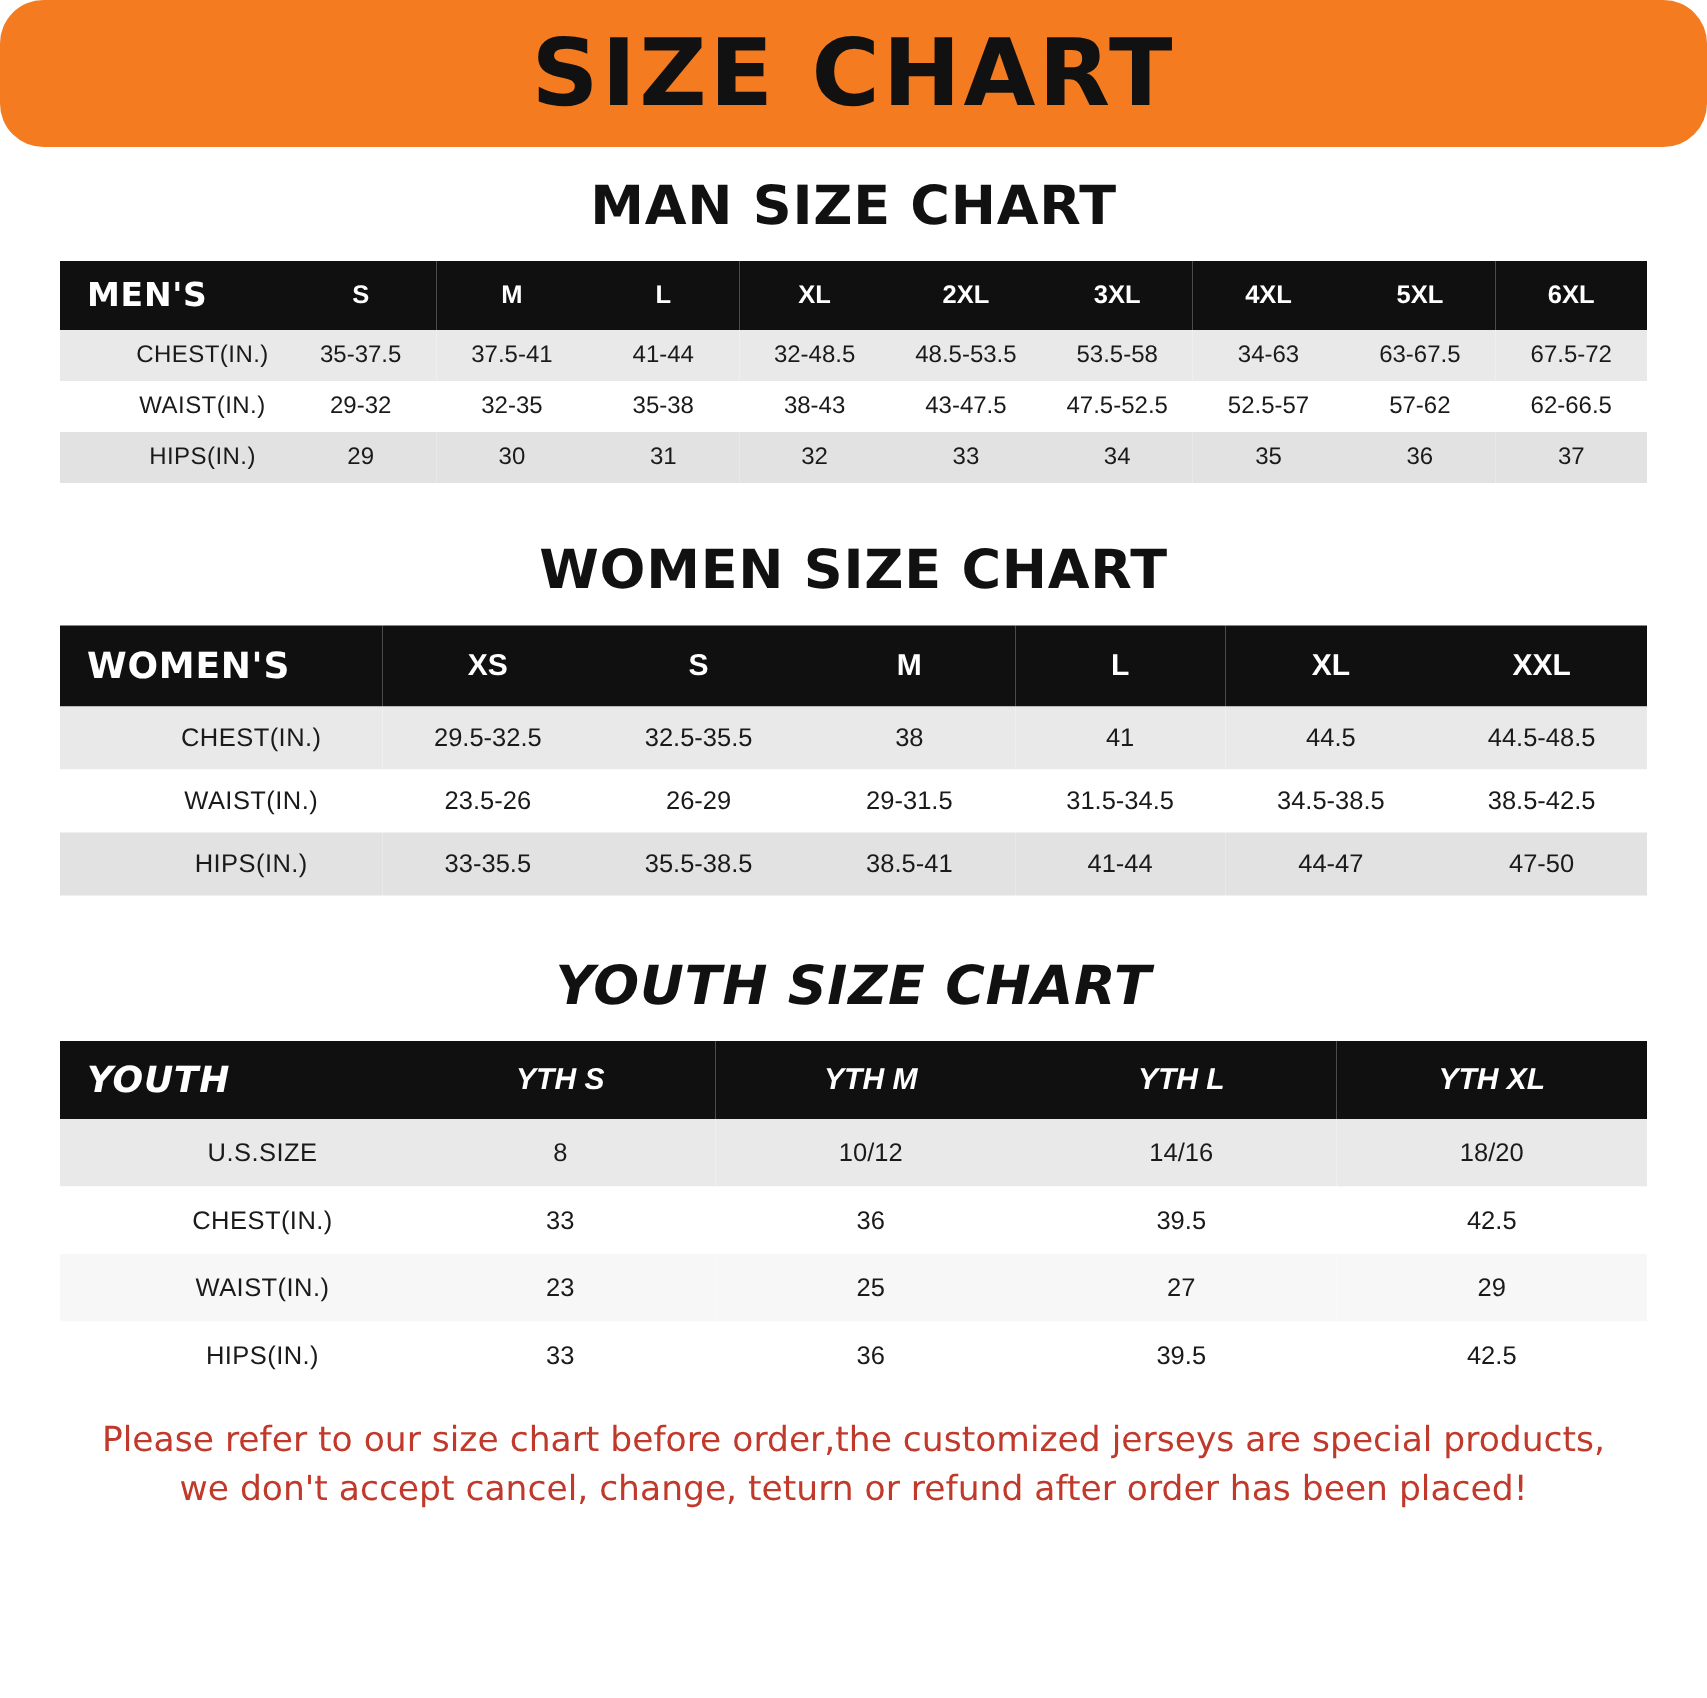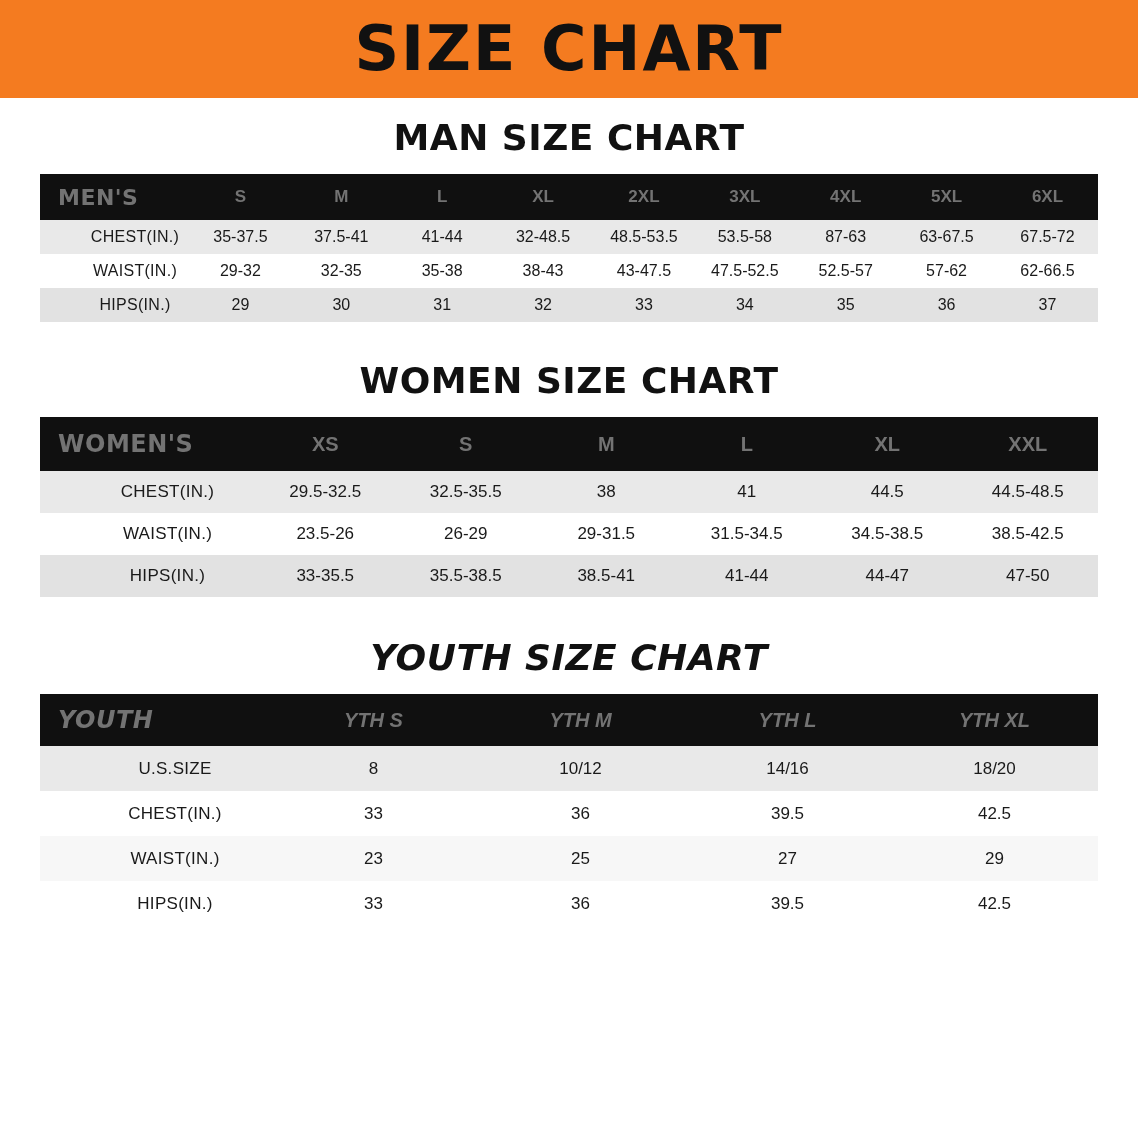--- a/index.html
+++ b/index.html
@@ -20,20 +20,21 @@
     position: relative;
     background: #fff;
   }
   
   .banner {
     background: #F47B20;
     height: 98px;
     display: flex;
     align-items: center;
     justify-content: center;
+    border-radius: 29px;
   }
   .banner-title {
     font-family: "DejaVu Sans", sans-serif;
     font-weight: bold;
     font-size: 62px;
     letter-spacing: 2px;
     color: #111111;
     line-height: 1;
   }
   
@@ -63,21 +64,21 @@
     font-size: 16px;
     font-family: "Liberation Sans", sans-serif;
     color: #1a1a1a;
     padding: 0;
     height: 34px;
     vertical-align: middle;
     white-space: nowrap;
   }
   table.size thead th {
     background: #101010;
-    color: #737373;
+    color: #ffffff;
     font-size: 17px;
     height: 46px;
     font-weight: bold;
     margin-top: 44px;
   }
   table.size thead th.rowhead {
     text-align: left;
     padding-left: 18px;
     font-family: "DejaVu Sans", sans-serif;
     font-size: 22px;
@@ -160,21 +161,21 @@
       </thead>
       <tbody>
         <tr class="row-shade-a">
           <td class="rowhead">CHEST(IN.)</td>
           <td>35-37.5</td>
           <td>37.5-41</td>
           <td>41-44</td>
           <td>32-48.5</td>
           <td>48.5-53.5</td>
           <td>53.5-58</td>
-          <td>87-63</td>
+          <td>34-63</td>
           <td>63-67.5</td>
           <td>67.5-72</td>
         </tr>
         <tr class="row-white">
           <td class="rowhead">WAIST(IN.)</td>
           <td>29-32</td>
           <td>32-35</td>
           <td>35-38</td>
           <td>38-43</td>
           <td>43-47.5</td>
@@ -299,14 +300,18 @@
           <td class="rowhead">HIPS(IN.)</td>
           <td>33</td>
           <td>36</td>
           <td>39.5</td>
           <td>42.5</td>
         </tr>
       </tbody>
     </table>
   </div>
 
+  <div class="note">
+    <div>Please refer to our size chart before order,the customized jerseys are special products,</div>
+    <div>we don't accept cancel, change, teturn or refund after order has been placed!</div>
+  </div>
 
 </div>
 
 </body></html>

